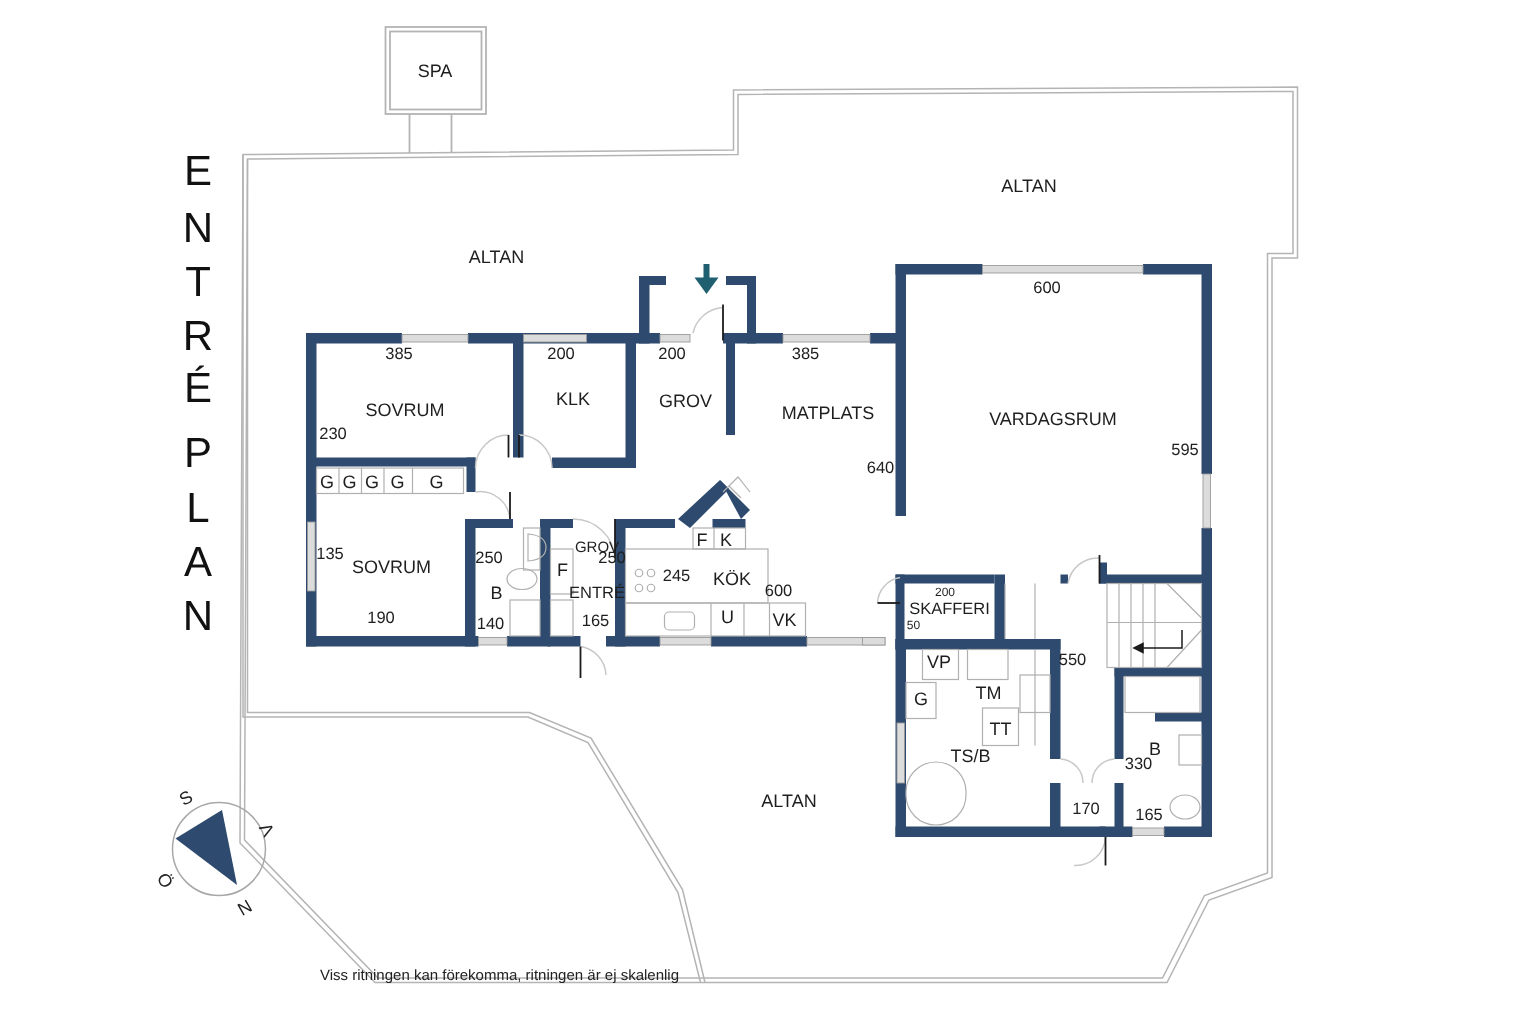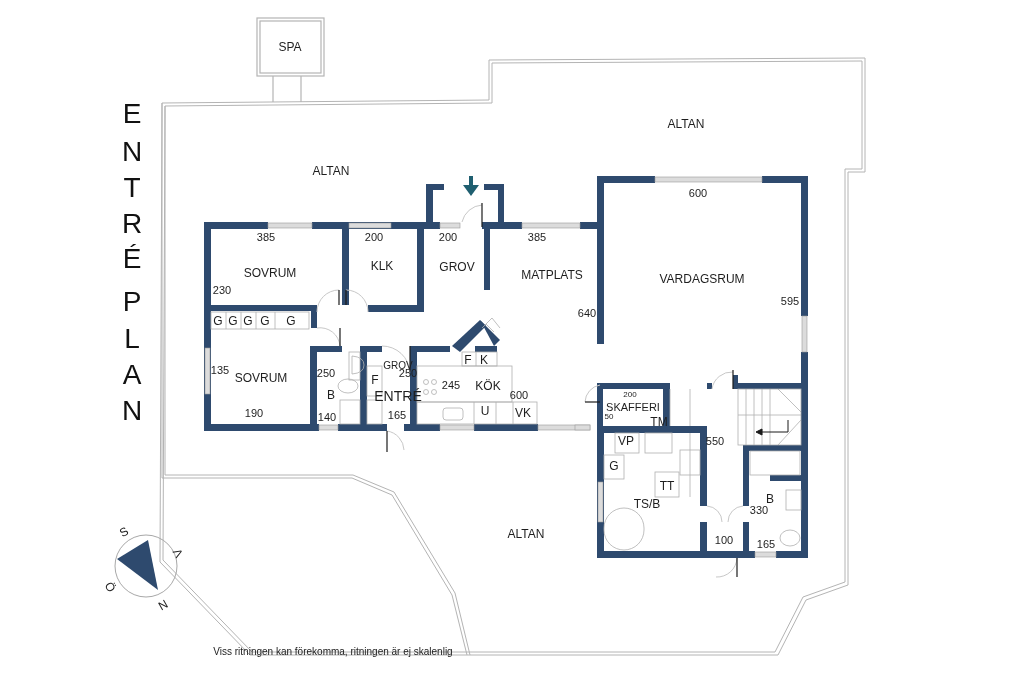--- a/index.html
+++ b/index.html
@@ -259,43 +259,43 @@
 <span class="lbl room" style="left:261px; top:378px">SOVRUM</span>
 <span class="lbl dim" style="left:254px; top:413px">190</span>
 
 <span class="lbl dim" style="left:326px; top:373px">250</span>
 <span class="lbl room" style="left:331px; top:395px">B</span>
 <span class="lbl dim" style="left:327px; top:417px">140</span>
 
 <span class="lbl fix" style="left:375px; top:380px">F</span>
 <span class="lbl dim" style="left:408px; top:373px">250</span>
 <span class="lbl dim" style="left:398px; top:366px; font-size:10px">GROV</span>
-<span class="lbl dim" style="left:398px; top:396px; font-size:14px">ENTRÉ</span>
+<span class="lbl dim" style="left:398px; top:396px; font-size:11px">ENTRÉ</span>
 <span class="lbl dim" style="left:397px; top:415px">165</span>
 
 <span class="lbl fix" style="left:468px; top:360px">F</span>
 <span class="lbl fix" style="left:484px; top:360px">K</span>
 <span class="lbl dim" style="left:451px; top:385px">245</span>
 <span class="lbl room" style="left:488px; top:386px">KÖK</span>
 <span class="lbl dim" style="left:519px; top:395px">600</span>
 <span class="lbl fix" style="left:485px; top:411px">U</span>
 <span class="lbl fix" style="left:523px; top:413px">VK</span>
 
 <span class="lbl dim" style="left:630px; top:395px; font-size:8px">200</span>
 <span class="lbl dim" style="left:633px; top:407px">SKAFFERI</span>
 <span class="lbl dim" style="left:609px; top:417px; font-size:8px">50</span>
 
 <span class="lbl fix" style="left:626px; top:441px">VP</span>
-<span class="lbl fix" style="left:659px; top:422px">TM</span>
+<span class="lbl fix" style="left:659px; top:462px">TM</span>
 <span class="lbl fix" style="left:614px; top:466px">G</span>
 <span class="lbl dim" style="left:715px; top:441px">550</span>
 <span class="lbl fix" style="left:667px; top:486px">TT</span>
 <span class="lbl room" style="left:647px; top:504px">TS/B</span>
 
-<span class="lbl dim" style="left:724px; top:540px">100</span>
+<span class="lbl dim" style="left:724px; top:540px">170</span>
 
 <span class="lbl room" style="left:770px; top:499px">B</span>
 <span class="lbl dim" style="left:759px; top:510px">330</span>
 <span class="lbl dim" style="left:766px; top:544px">165</span>
 
 <span class="compass-lbl" style="left:124px; top:532px; transform:translate(-50%,-50%) rotate(-30deg)">S</span>
 <span class="compass-lbl" style="left:178px; top:553px; transform:translate(-50%,-50%) rotate(-120deg)">V</span>
 <span class="compass-lbl" style="left:110px; top:587px; transform:translate(-50%,-50%) rotate(60deg)">Ö</span>
 <span class="compass-lbl" style="left:163px; top:605px; transform:translate(-50%,-50%) rotate(150deg)">N</span>
 

